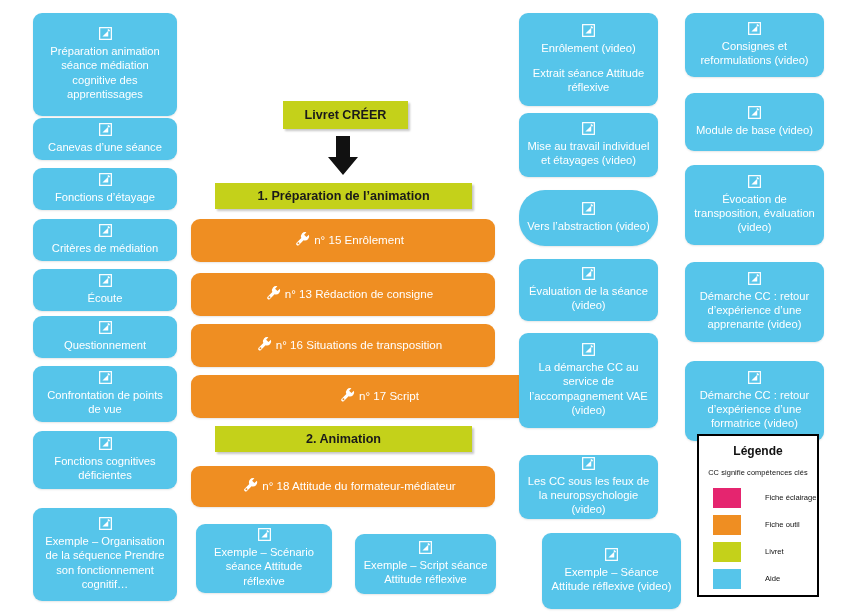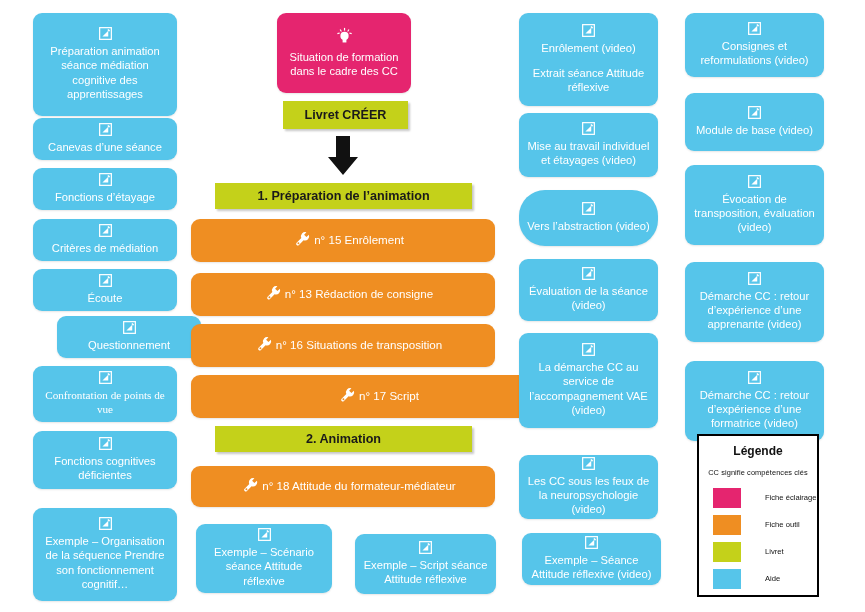--- a/index.html
+++ b/index.html
@@ -192,30 +192,30 @@
 
   <div class="node aide" style="left:33px; top:269px; width:144px; height:42px;">
     <svg class="pencil-icon" viewBox="0 0 16 16">
       <rect x="0.8" y="0.8" width="14.4" height="14.4" fill="none" stroke="#ffffff" stroke-width="1.5"></rect>
       <path d="M4.2 11.8 L11.4 4.6 L11.4 11.8 Z" fill="#ffffff"></path>
       <path d="M10.2 3.6 L12.4 5.8 L13.6 4.2 L11.8 2.4 Z" fill="#ffffff"></path>
     </svg>
     <span class="label">Écoute</span>
   </div>
 
-  <div class="node aide" style="left:33px; top:316px; width:144px; height:42px;margin-left:24px;">
+  <div class="node aide" style="left:33px; top:316px; width:144px; height:42px;">
     <svg class="pencil-icon" viewBox="0 0 16 16">
       <rect x="0.8" y="0.8" width="14.4" height="14.4" fill="none" stroke="#ffffff" stroke-width="1.5"></rect>
       <path d="M4.2 11.8 L11.4 4.6 L11.4 11.8 Z" fill="#ffffff"></path>
       <path d="M10.2 3.6 L12.4 5.8 L13.6 4.2 L11.8 2.4 Z" fill="#ffffff"></path>
     </svg>
     <span class="label">Questionnement</span>
   </div>
 
-  <div class="node aide" style="left:33px; top:366px; width:144px; height:56px;font-family:Liberation Serif, serif;">
+  <div class="node aide" style="left:33px; top:366px; width:144px; height:56px;">
     <svg class="pencil-icon" viewBox="0 0 16 16">
       <rect x="0.8" y="0.8" width="14.4" height="14.4" fill="none" stroke="#ffffff" stroke-width="1.5"></rect>
       <path d="M4.2 11.8 L11.4 4.6 L11.4 11.8 Z" fill="#ffffff"></path>
       <path d="M10.2 3.6 L12.4 5.8 L13.6 4.2 L11.8 2.4 Z" fill="#ffffff"></path>
     </svg>
     <span class="label">Confrontation de points de vue</span>
   </div>
 
   <div class="node aide" style="left:33px; top:431px; width:144px; height:58px;">
     <svg class="pencil-icon" viewBox="0 0 16 16">
@@ -228,33 +228,20 @@
 
   <div class="node aide" style="left:33px; top:508px; width:144px; height:93px;">
     <svg class="pencil-icon" viewBox="0 0 16 16">
       <rect x="0.8" y="0.8" width="14.4" height="14.4" fill="none" stroke="#ffffff" stroke-width="1.5"></rect>
       <path d="M4.2 11.8 L11.4 4.6 L11.4 11.8 Z" fill="#ffffff"></path>
       <path d="M10.2 3.6 L12.4 5.8 L13.6 4.2 L11.8 2.4 Z" fill="#ffffff"></path>
     </svg>
     <span class="label">Exemple – Organisation de la séquence Prendre son fonctionnement cognitif…</span>
   </div>
 
-  <div class="node eclairage" style="left:277px; top:13px; width:134px; height:80px;">
-    <svg class="bulb-icon" viewBox="0 0 24 24">
-      <rect x="0" y="0" width="24" height="24" fill="#e5256f"></rect>
-      <circle cx="12" cy="12.5" r="5.2" fill="#ffffff"></circle>
-      <rect x="9.6" y="16.2" width="4.8" height="4.6" fill="#ffffff"></rect>
-      <rect x="11.3" y="2.4" width="1.5" height="3.4" fill="#ffffff"></rect>
-      <rect x="6.6" y="4.2" width="1.4" height="3.0" fill="#ffffff" transform="rotate(-32 7.3 5.7)"></rect>
-      <rect x="16.1" y="4.2" width="1.4" height="3.0" fill="#ffffff" transform="rotate(32 16.8 5.7)"></rect>
-      <rect x="3.0" y="8.6" width="3.0" height="1.4" fill="#ffffff" transform="rotate(-14 4.5 9.3)"></rect>
-      <rect x="18.1" y="8.6" width="3.0" height="1.4" fill="#ffffff" transform="rotate(14 19.6 9.3)"></rect>
-    </svg>
-    <span class="label">Situation de formation dans le cadre des CC</span>
-  </div>
 
   <div class="node livret" style="left:283px; top:101px; width:125px; height:28px;">
     <span>Livret CRÉER</span>
   </div>
 
   <svg class="arrow" style="left:325px; top:136px;" width="36" height="40" viewBox="0 0 36 40">
     <polygon points="11,0 25,0 25,21 33,21 18,39 3,21 11,21" fill="#111111"></polygon>
   </svg>
 
   <div class="node livret" style="left:215px; top:183px; width:257px; height:26px;">
@@ -376,21 +363,21 @@
 
   <div class="node aide" style="left:519px; top:455px; width:139px; height:64px;">
     <svg class="pencil-icon" viewBox="0 0 16 16">
       <rect x="0.8" y="0.8" width="14.4" height="14.4" fill="none" stroke="#ffffff" stroke-width="1.5"></rect>
       <path d="M4.2 11.8 L11.4 4.6 L11.4 11.8 Z" fill="#ffffff"></path>
       <path d="M10.2 3.6 L12.4 5.8 L13.6 4.2 L11.8 2.4 Z" fill="#ffffff"></path>
     </svg>
     <span class="label">Les CC sous les feux de la neuropsychologie (video)</span>
   </div>
 
-  <div class="node aide" style="left:522px; top:533px; width:139px; height:52px;">
+  <div class="node aide" style="left:542px; top:533px; width:139px; height:76px;">
     <svg class="pencil-icon" viewBox="0 0 16 16">
       <rect x="0.8" y="0.8" width="14.4" height="14.4" fill="none" stroke="#ffffff" stroke-width="1.5"></rect>
       <path d="M4.2 11.8 L11.4 4.6 L11.4 11.8 Z" fill="#ffffff"></path>
       <path d="M10.2 3.6 L12.4 5.8 L13.6 4.2 L11.8 2.4 Z" fill="#ffffff"></path>
     </svg>
     <span class="label">Exemple – Séance Attitude réflexive (video)</span>
   </div>
 
   <div class="node aide" style="left:685px; top:13px; width:139px; height:64px;">
     <svg class="pencil-icon" viewBox="0 0 16 16">

